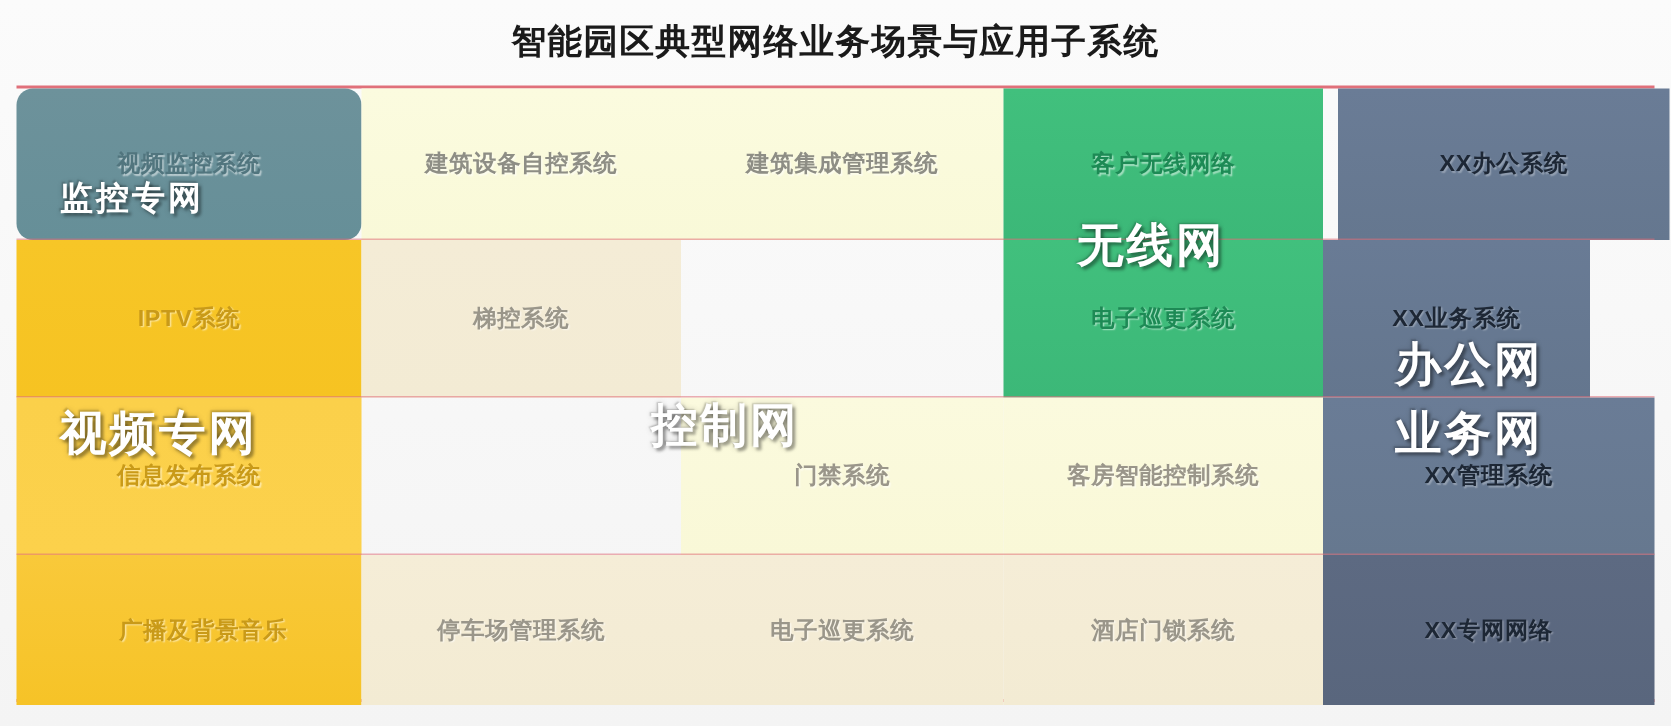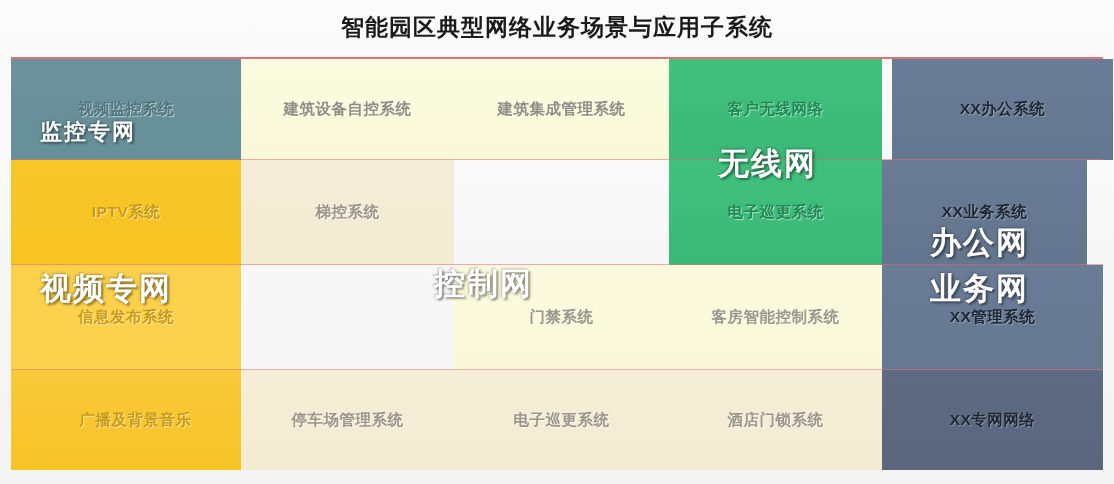--- a/index.html
+++ b/index.html
@@ -63,21 +63,21 @@
   }
   .cell-label {
     font-size: 15.5px;
     font-weight: bold;
     letter-spacing: 0.5px;
     white-space: nowrap;
     text-shadow: 1px 1px 1px rgba(255,255,255,0.55);
   }
 
   
-  .c-teal   { background: linear-gradient(180deg,#6d929b 0%, #668f98 100%); }
+  .c-teal   { background: linear-gradient(180deg,#6d929b 0%, #668f98 100%); border-radius: 11px; }
   .c-gold1  { background: linear-gradient(180deg,#f7c627 0%, #f6c322 100%); }
   .c-gold2  { background: linear-gradient(180deg,#fbd04a 0%, #fcd14b 100%); }
   .c-gold3  { background: linear-gradient(180deg,#f9c93a 0%, #f6c327 100%); padding-left: 19px; }
 
   .c-cream1 { background: linear-gradient(180deg,#fbfbdf 0%, #f9f9d8 100%); }
   .c-cream2 { background: linear-gradient(180deg,#f4ecd6 0%, #f3ebd4 100%); }
   .c-cream3 { background: linear-gradient(180deg,#fbfade 0%, #f9f8d7 100%); }
   .c-cream4 { background: linear-gradient(180deg,#f5edd7 0%, #f3ebd3 100%); }
 
   .c-green  { background: linear-gradient(180deg,#41c07d 0%, #3cb878 100%); }
@@ -142,21 +142,21 @@
       </div>
       <div class="cell c-gold1" style="left: 0px; top: 101px; width: 230px; height: 105px;">
         <span class="cell-label t-dark-on-gold">IPTV系统</span>
       </div>
       <div class="cell c-cream2" style="left: 230px; top: 101px; width: 213px; height: 105px;">
         <span class="cell-label t-dark-on-cream">梯控系统</span>
       </div>
       <div class="cell c-green" style="left: 658px; top: 101px; width: 213px; height: 105px;">
         <span class="cell-label t-dark-on-green">电子巡更系统</span>
       </div>
-      <div class="cell c-slate2" style="left: 871px; top: 101px; width: 205px; height: 105px;">
+      <div class="cell c-slate2" style="left: 871px; top: 101px; width: 178px; height: 105px;">
         <span class="cell-label t-dark-on-slate">XX业务系统</span>
       </div>
       <div class="cell c-gold2" style="left: 0px; top: 206px; width: 230px; height: 105px;">
         <span class="cell-label t-dark-on-gold">信息发布系统</span>
       </div>
       <div class="cell c-cream3" style="left: 443px; top: 206px; width: 215px; height: 105px;">
         <span class="cell-label t-dark-on-cream">门禁系统</span>
       </div>
       <div class="cell c-cream3" style="left: 658px; top: 206px; width: 213px; height: 105px;">
         <span class="cell-label t-dark-on-cream">客房智能控制系统</span>

